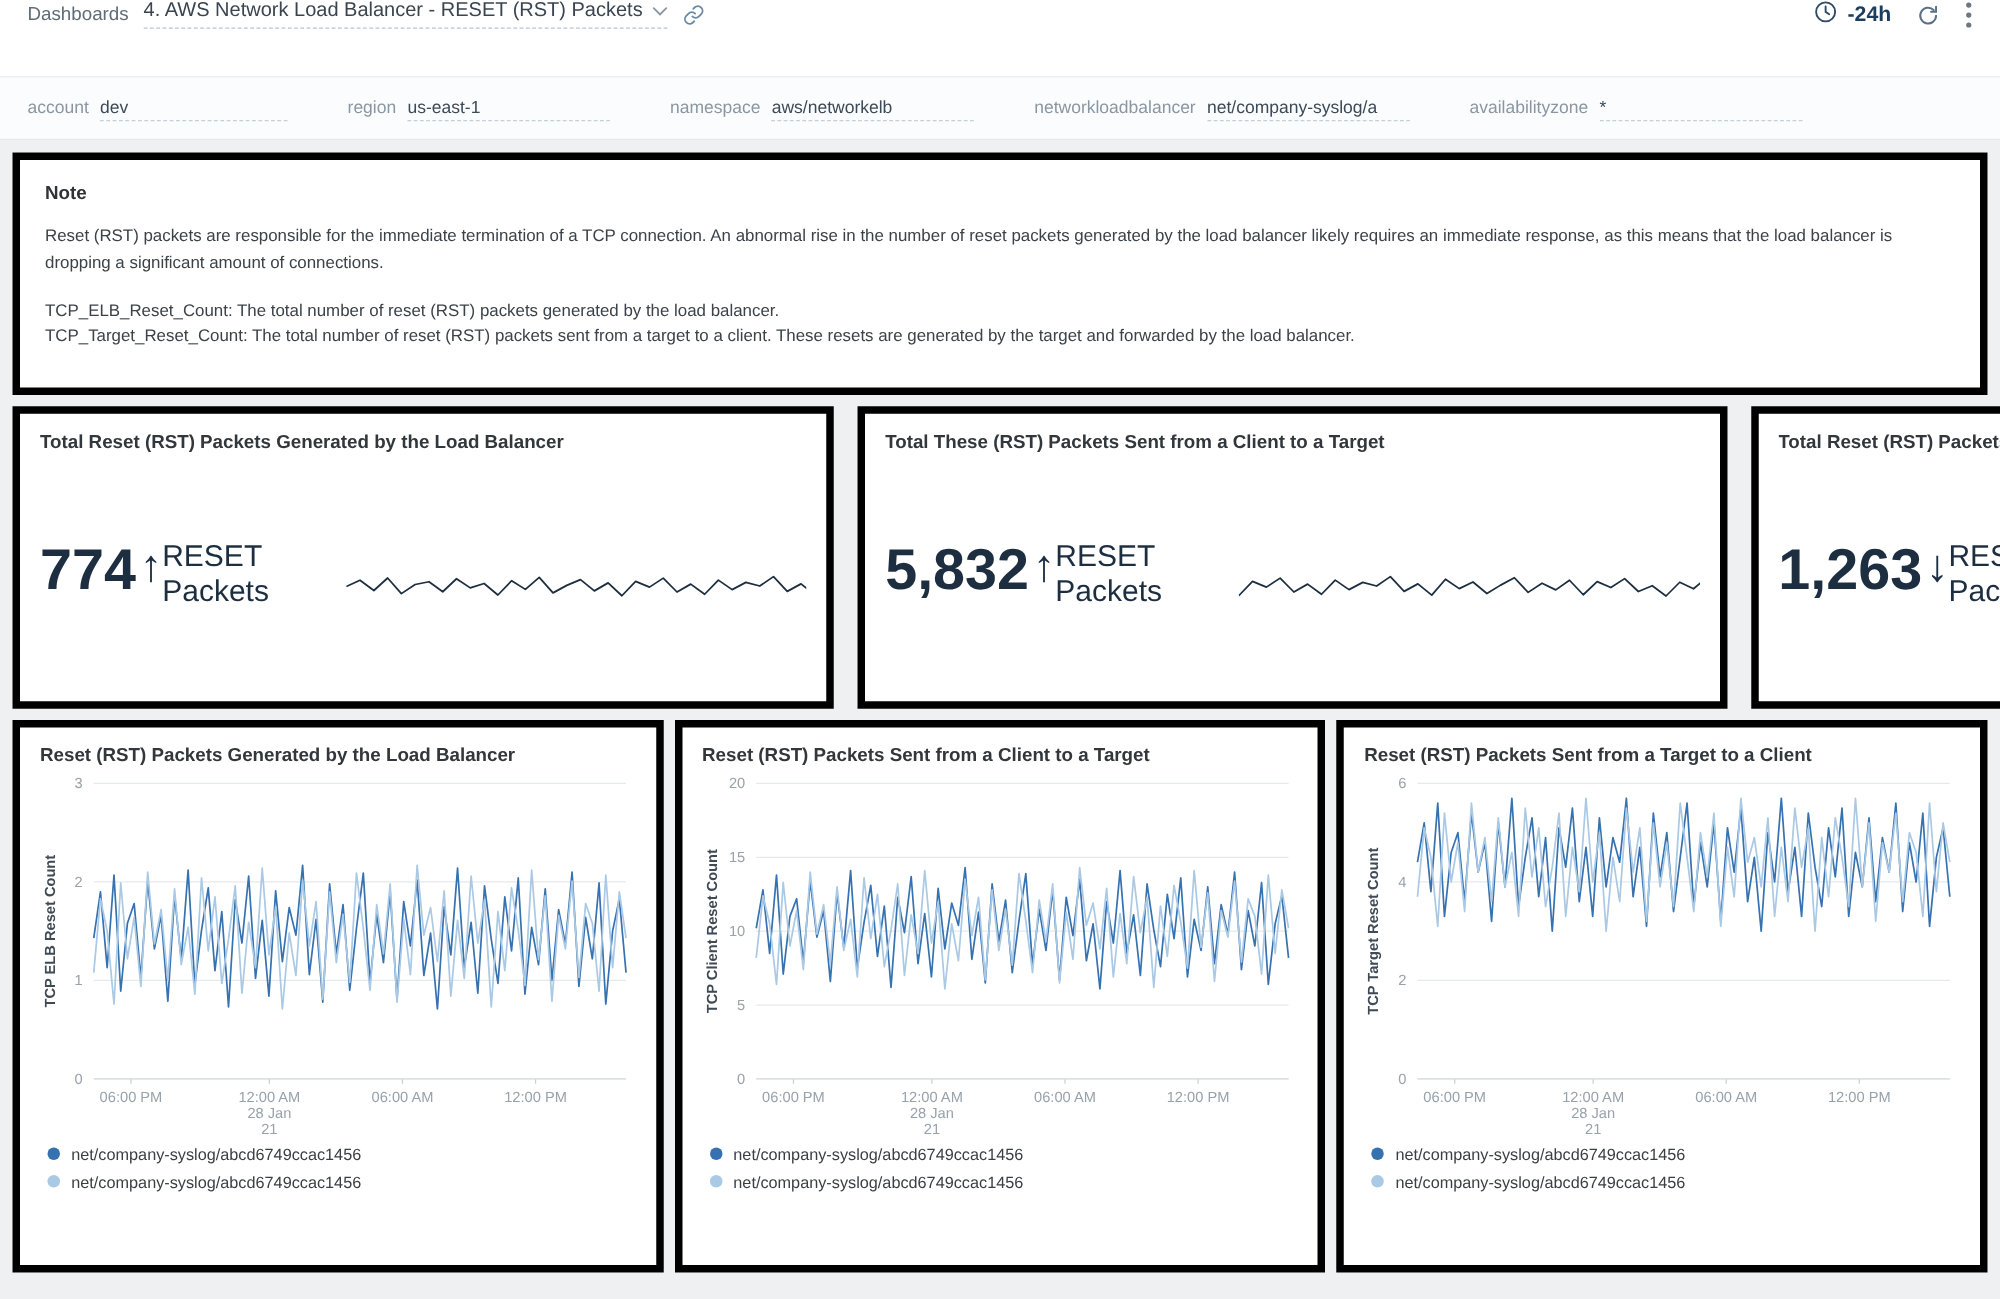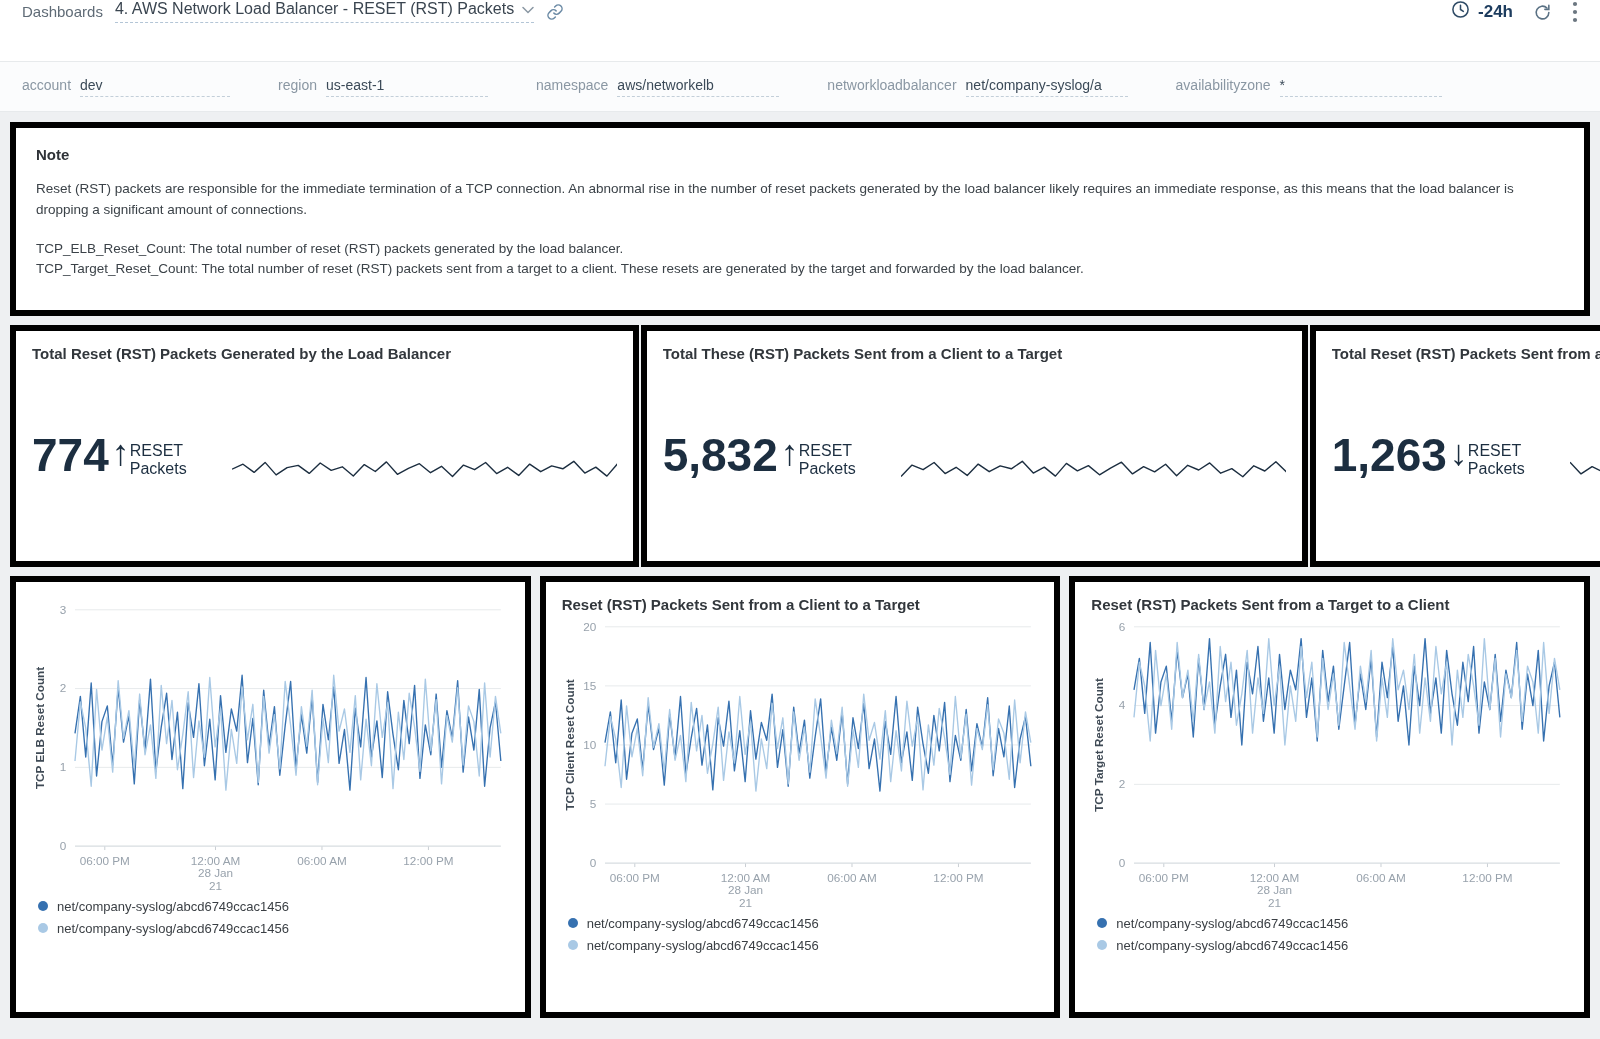--- a/index.html
+++ b/index.html
@@ -27,27 +27,27 @@
   .content{padding:10px}
   .card{background:#fff;border:6px solid #000000}
   .panel-title{font-size:15px;font-weight:bold;color:#32373c;white-space:nowrap;overflow:hidden;text-overflow:ellipsis}
 
   .note{min-height:194px;padding:18px 20px;margin-bottom:9px}
   .note .note-title{font-size:15px;font-weight:bold;color:#2f3338;margin-bottom:16px}
   .note p{font-size:13.5px;line-height:1.55;color:#3b4248;max-width:1530px}
   .note .defs{margin-top:18px}
   .note .defs div{font-size:13.5px;line-height:1.5;color:#3b4248}
 
-  .stats-row{display:grid;grid-template-columns:1fr 1fr 1fr;gap:2px;margin-bottom:9px}
+  .stats-row{display:grid;grid-template-columns:1fr 1fr 1fr;gap:19px;margin-bottom:9px}
   .stat-card{height:242px;display:flex;flex-direction:column;padding:14px 16px}
   .stat-center{flex:1;display:flex;flex-direction:row;align-items:center;justify-content:center}
   .stat-value-row{display:flex;align-items:flex-start;gap:3px}
   .stat-value{font-size:46px;font-weight:bold;color:#1c2e40;line-height:1}
   .stat-arrow{font-size:36px;color:#1c2e40;line-height:1;margin-top:3px}
-  .stat-unit{font-size:16px;color:#1c2e40;margin-top:10px}
+  .stat-unit{font-size:24px;color:#1c2e40;margin-top:10px}
   svg.spark{margin-top:28px}
 
   .charts-row{display:grid;grid-template-columns:1fr 1fr 1fr;gap:9px}
   .chart-card{height:442px;padding:14px 16px 10px;display:flex;flex-direction:column}
   svg.plot{display:block;width:100%;height:auto;margin-top:4px}
   .legend{margin-top:2px;display:flex;flex-direction:column;gap:7px;padding-left:6px}
   .legend-item{display:flex;align-items:center;gap:9px;font-size:13px;color:#3a3f44;cursor:pointer}
   .dot{width:10px;height:10px;border-radius:50%;flex:0 0 auto}
 </style>
 </head>
@@ -168,20 +168,21 @@
         <div class="stat-unit">RESET Packets</div>
         <svg class="spark" width="430" height="26">
             <polyline points="0.0,6.2 11.0,17.9 22.1,10.6 33.1,15.9 44.1,8.2 55.1,19.8 66.2,9.3 77.2,14.0 88.2,6.9 99.2,17.2 110.3,12.6 121.3,20.8 132.3,9.8 143.3,15.0 154.4,5.7 165.4,16.4 176.4,11.5 187.4,19.1 198.5,7.6 209.5,13.3 220.5,18.1 231.5,8.7 242.6,14.5 253.6,6.7 264.6,19.3 275.6,12.0 286.7,16.1 297.7,7.9 308.7,17.8 319.7,10.1 330.8,13.8 341.8,6.0 352.8,18.4 363.8,10.9 374.9,15.4 385.9,7.2 396.9,20.3 407.9,12.5 419.0,8.9 430.0,16.9" fill="none" stroke="#1c2e40" stroke-width="1.4" stroke-linejoin="round"></polyline>
           </svg>
       </div>
     </section>
   </div>
 
   <div class="charts-row">
     <section class="card chart-card">
+      <h3 class="panel-title">Reset (RST) Packets Generated by the Load Balancer</h3>
       <svg class="plot" viewBox="0 0 488 304">
           <line x1="44" x2="480" y1="252" y2="252" stroke="#e6e9ec" stroke-width="1"></line>
           <text x="35" y="256" text-anchor="end" fill="#98a2ac" font-size="12" font-family="Liberation Sans, sans-serif">0</text>
           <line x1="44" x2="480" y1="171.33333333333334" y2="171.33333333333334" stroke="#e6e9ec" stroke-width="1"></line>
           <text x="35" y="175.33333333333334" text-anchor="end" fill="#98a2ac" font-size="12" font-family="Liberation Sans, sans-serif">1</text>
           <line x1="44" x2="480" y1="90.66666666666669" y2="90.66666666666669" stroke="#e6e9ec" stroke-width="1"></line>
           <text x="35" y="94.66666666666669" text-anchor="end" fill="#98a2ac" font-size="12" font-family="Liberation Sans, sans-serif">2</text>
           <line x1="44" x2="480" y1="10" y2="10" stroke="#e6e9ec" stroke-width="1"></line>
           <text x="35" y="14" text-anchor="end" fill="#98a2ac" font-size="12" font-family="Liberation Sans, sans-serif">3</text>
           <line x1="74.52000000000001" x2="74.52000000000001" y1="252" y2="256" stroke="#c9ced3"></line>

